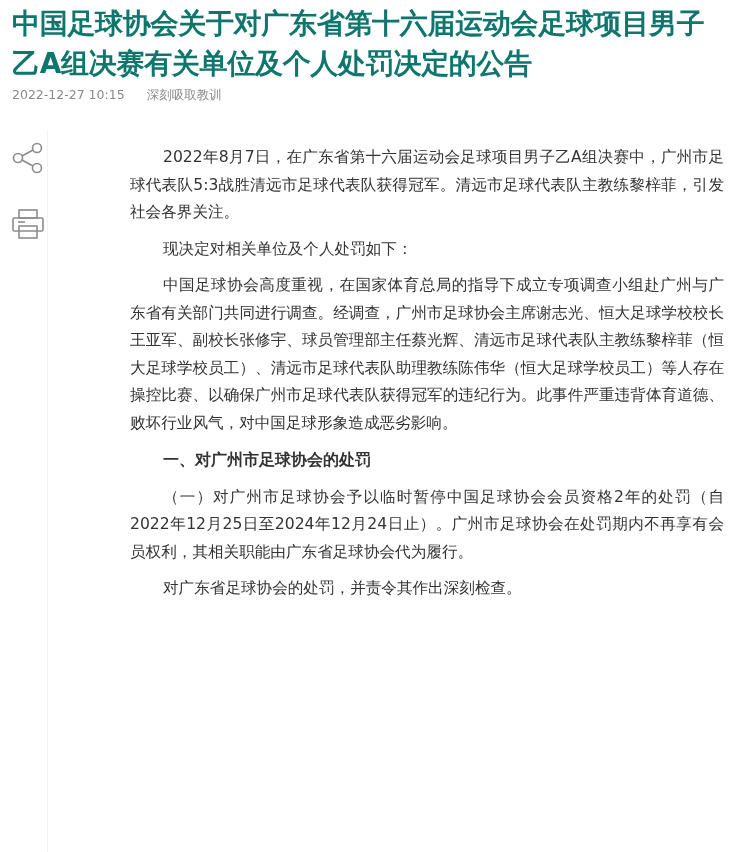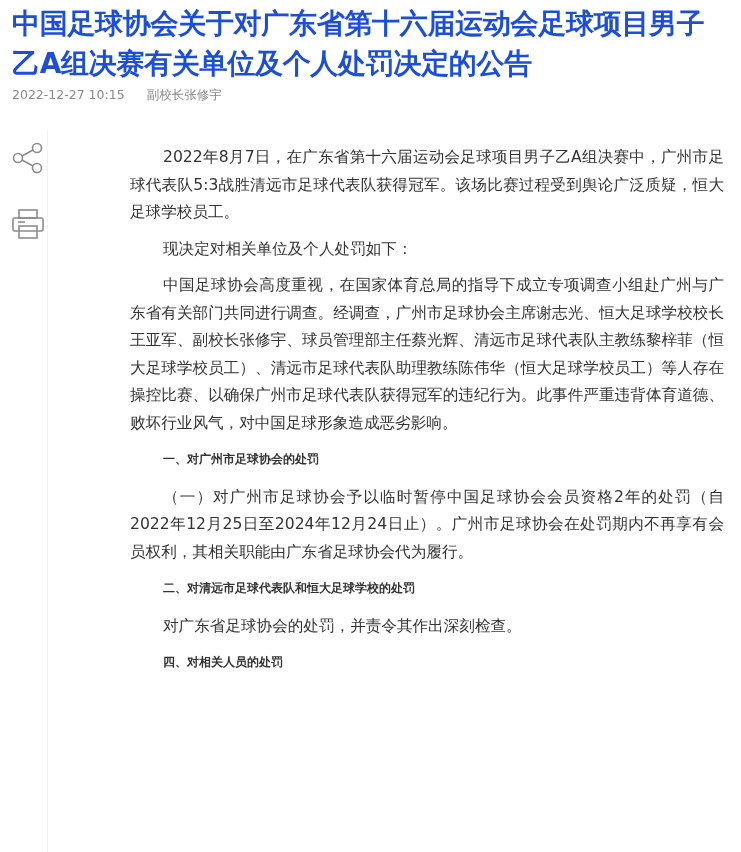--- a/index.html
+++ b/index.html
@@ -6,21 +6,21 @@
   body {
     width: 741px; height: 852px; overflow: hidden;
     background: #ffffff;
     font-family: "DejaVu Sans", "Liberation Sans", sans-serif;
     color: #333333;
     position: relative;
   }
   .title {
     position: absolute; left: 12px; top: 4px; width: 720px;
     font-size: 28px; line-height: 40px; font-weight: bold;
-    color: #1d4ed8; margin: 0; letter-spacing: -0.3px;
+    color: #0f766e; margin: 0; letter-spacing: -0.3px;
   }
   .meta {
     position: absolute; left: 12px; top: 86px;
     font-size: 12.5px; color: #8a8a8a; line-height: 18px;
   }
   .meta span { margin-right: 18px; }
   .sidebar {
     position: absolute; left: 0; top: 130px; width: 47px; height: 722px;
     border-right: 1px solid #f2f2f2;
   }
@@ -32,31 +32,31 @@
   .print { top: 76px; }
   .content {
     position: absolute; left: 130px; top: 144px; width: 594px;
   }
   .content p {
     margin: 0 0 9px 0;
     font-size: 15.6px; line-height: 27.5px; color: #333;
     text-align: justify;
   }
   .content p.indent { text-indent: 33px; }
-  .content p.heading { font-weight: bold; text-indent: 33px; font-size: 12px; margin: 0 0 10px 0; }
+  .content p.heading { font-weight: bold; text-indent: 33px; font-size: 16px; margin: 0 0 10px 0; }
   .content p.sub { text-indent: 33px; margin-top: 8px; }
 </style>
 </head>
 <body>
 
 <h1 class="title">中国足球协会关于对广东省第十六届运动会足球项目男子乙A组决赛有关单位及个人处罚决定的公告</h1>
 
 <div class="meta">
   <span>2022-12-27 10:15</span>
-  <span>副校长张修宇</span>
+  <span>深刻吸取教训</span>
 </div>
 
 <div class="sidebar">
   <div class="icon-btn share">
     <svg viewBox="0 0 36 36" fill="none" stroke="#8c8c8c" stroke-width="1.6">
       <circle cx="8" cy="18" r="4.5"></circle>
       <circle cx="27" cy="8" r="4.5"></circle>
       <circle cx="27" cy="28" r="4.5"></circle>
       <line x1="12" y1="16" x2="23" y2="10"></line>
       <line x1="12" y1="20" x2="23" y2="26"></line>
@@ -66,25 +66,23 @@
     <svg viewBox="0 0 36 36" fill="none" stroke="#8c8c8c" stroke-width="1.6">
       <rect x="9" y="4" width="18" height="8"></rect>
       <rect x="3" y="12" width="30" height="13" rx="1.5"></rect>
       <rect x="9" y="20" width="18" height="12"></rect>
       <line x1="8" y1="16" x2="15" y2="16"></line>
     </svg>
   </div>
 </div>
 
 <div class="content">
-  <p class="indent">2022年8月7日，在广东省第十六届运动会足球项目男子乙A组决赛中，广州市足球代表队5:3战胜清远市足球代表队获得冠军。该场比赛过程受到舆论广泛质疑，恒大足球学校员工。</p>
+  <p class="indent">2022年8月7日，在广东省第十六届运动会足球项目男子乙A组决赛中，广州市足球代表队5:3战胜清远市足球代表队获得冠军。清远市足球代表队主教练黎梓菲，引发社会各界关注。</p>
   <p class="indent">现决定对相关单位及个人处罚如下：</p>
   <p class="indent">中国足球协会高度重视，在国家体育总局的指导下成立专项调查小组赴广州与广东省有关部门共同进行调查。经调查，广州市足球协会主席谢志光、恒大足球学校校长王亚军、副校长张修宇、球员管理部主任蔡光辉、清远市足球代表队主教练黎梓菲（恒大足球学校员工）、清远市足球代表队助理教练陈伟华（恒大足球学校员工）等人存在操控比赛、以确保广州市足球代表队获得冠军的违纪行为。此事件严重违背体育道德、败坏行业风气，对中国足球形象造成恶劣影响。</p>
 
   <p class="heading">一、对广州市足球协会的处罚</p>
   <p class="sub">（一）对广州市足球协会予以临时暂停中国足球协会会员资格2年的处罚（自2022年12月25日至2024年12月24日止）。广州市足球协会在处罚期内不再享有会员权利，其相关职能由广东省足球协会代为履行。</p>
 
-  <p class="heading">二、对清远市足球代表队和恒大足球学校的处罚</p>
 
   <p class="indent">对广东省足球协会的处罚，并责令其作出深刻检查。</p>
 
-  <p class="heading">四、对相关人员的处罚</p>
 </div>
 
 </body></html>

